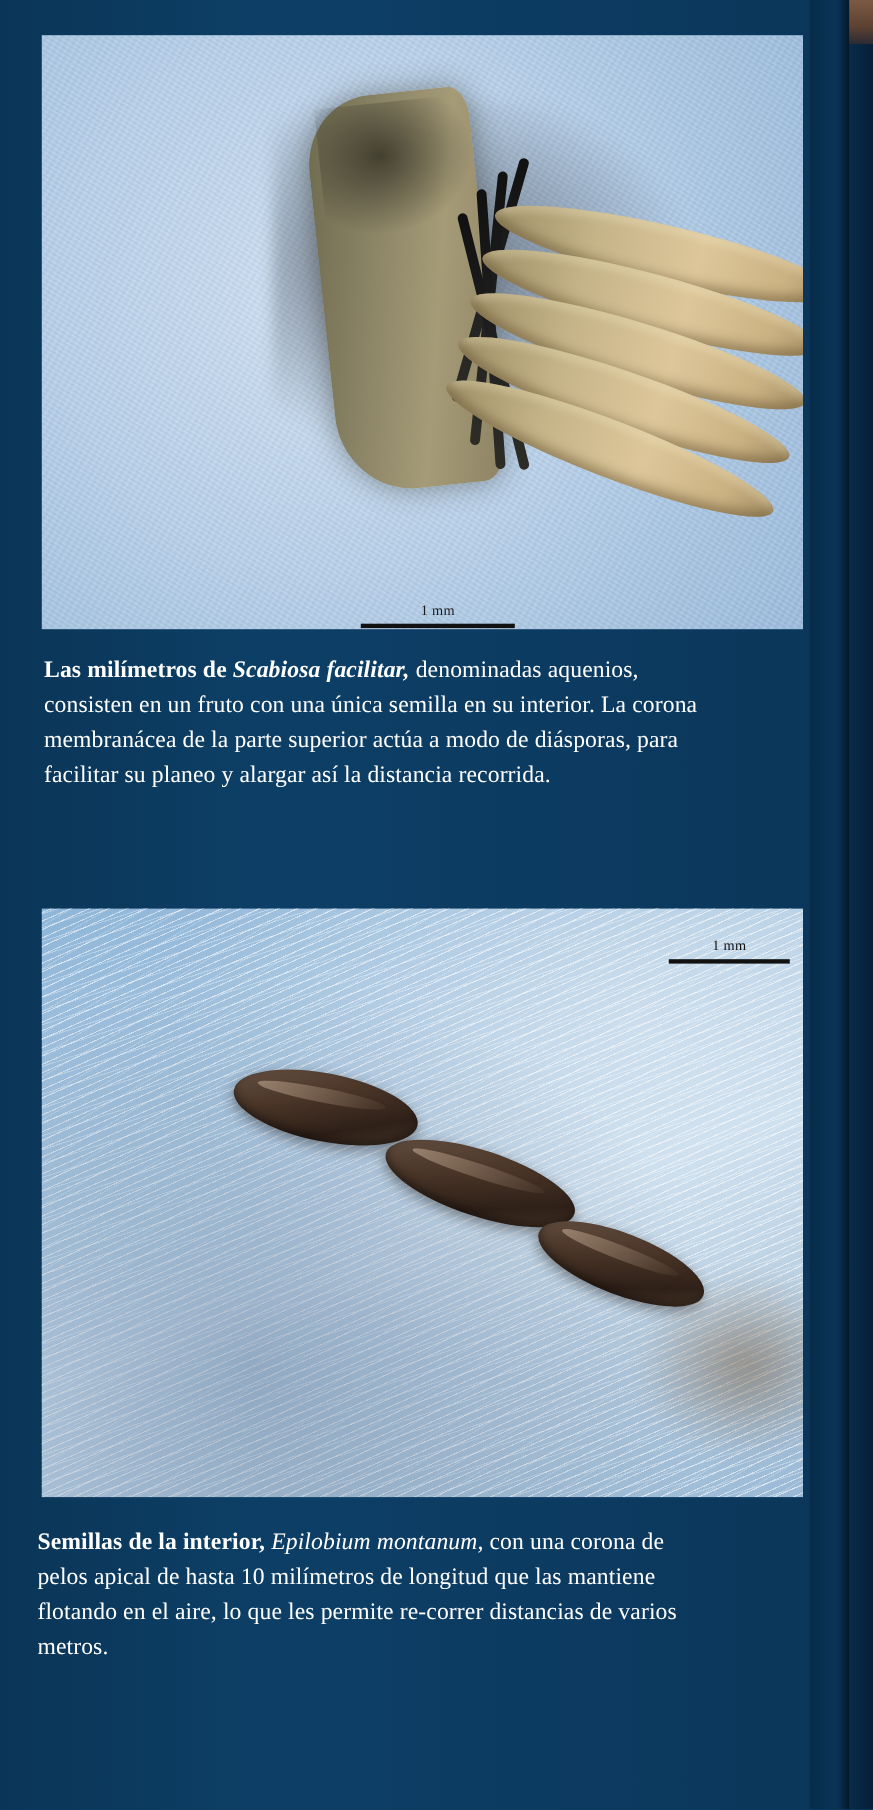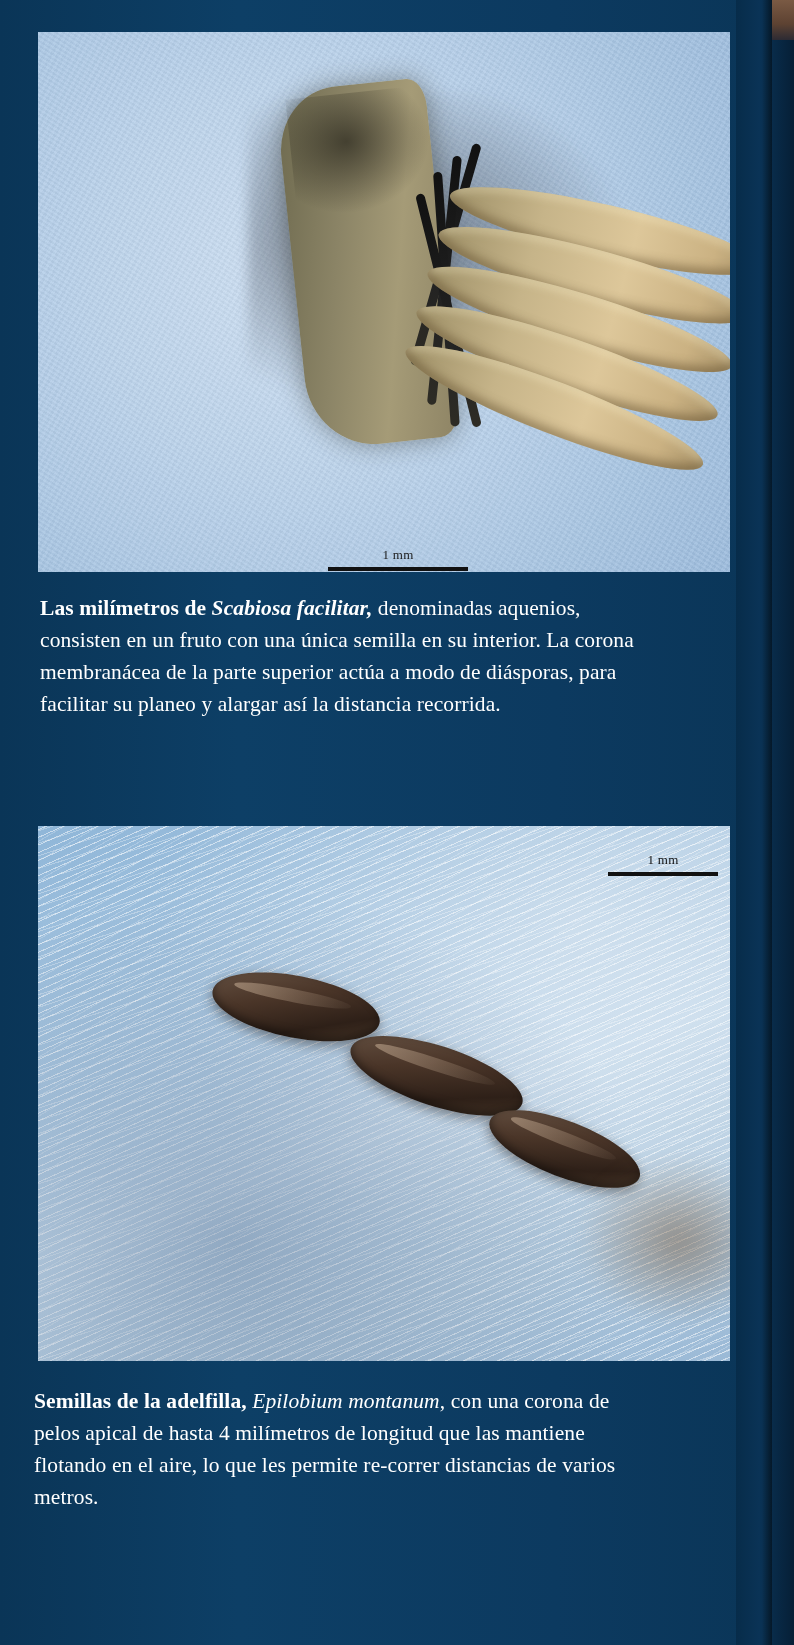--- a/index.html
+++ b/index.html
@@ -271,21 +271,21 @@
     </div>
     <div class="blur-edge"></div>
   </div>
 
   <div class="scale" id="scale-bottom">
     <div>1 mm</div>
     <div class="bar"></div>
   </div>
 
   <div class="caption" id="caption-bottom">
-    <b>Semillas de la adelfilla, </b><i>Epilobium montanum</i><span>, con una corona de pelos apical de hasta 4 milímetros de longitud que las mantiene flotando en el aire, lo que les permite re-correr distancias de varios metros.</span>
+    <b>Semillas de la interior, </b><i>Epilobium montanum</i><span>, con una corona de pelos apical de hasta 10 milímetros de longitud que las mantiene flotando en el aire, lo que les permite re-correr distancias de varios metros.</span>
   </div>
 
   <div class="gutter">
     <div class="gutter-edge"></div>
     <div class="gutter-spine"></div>
   </div>
 
 </div>
 
 </body></html>

